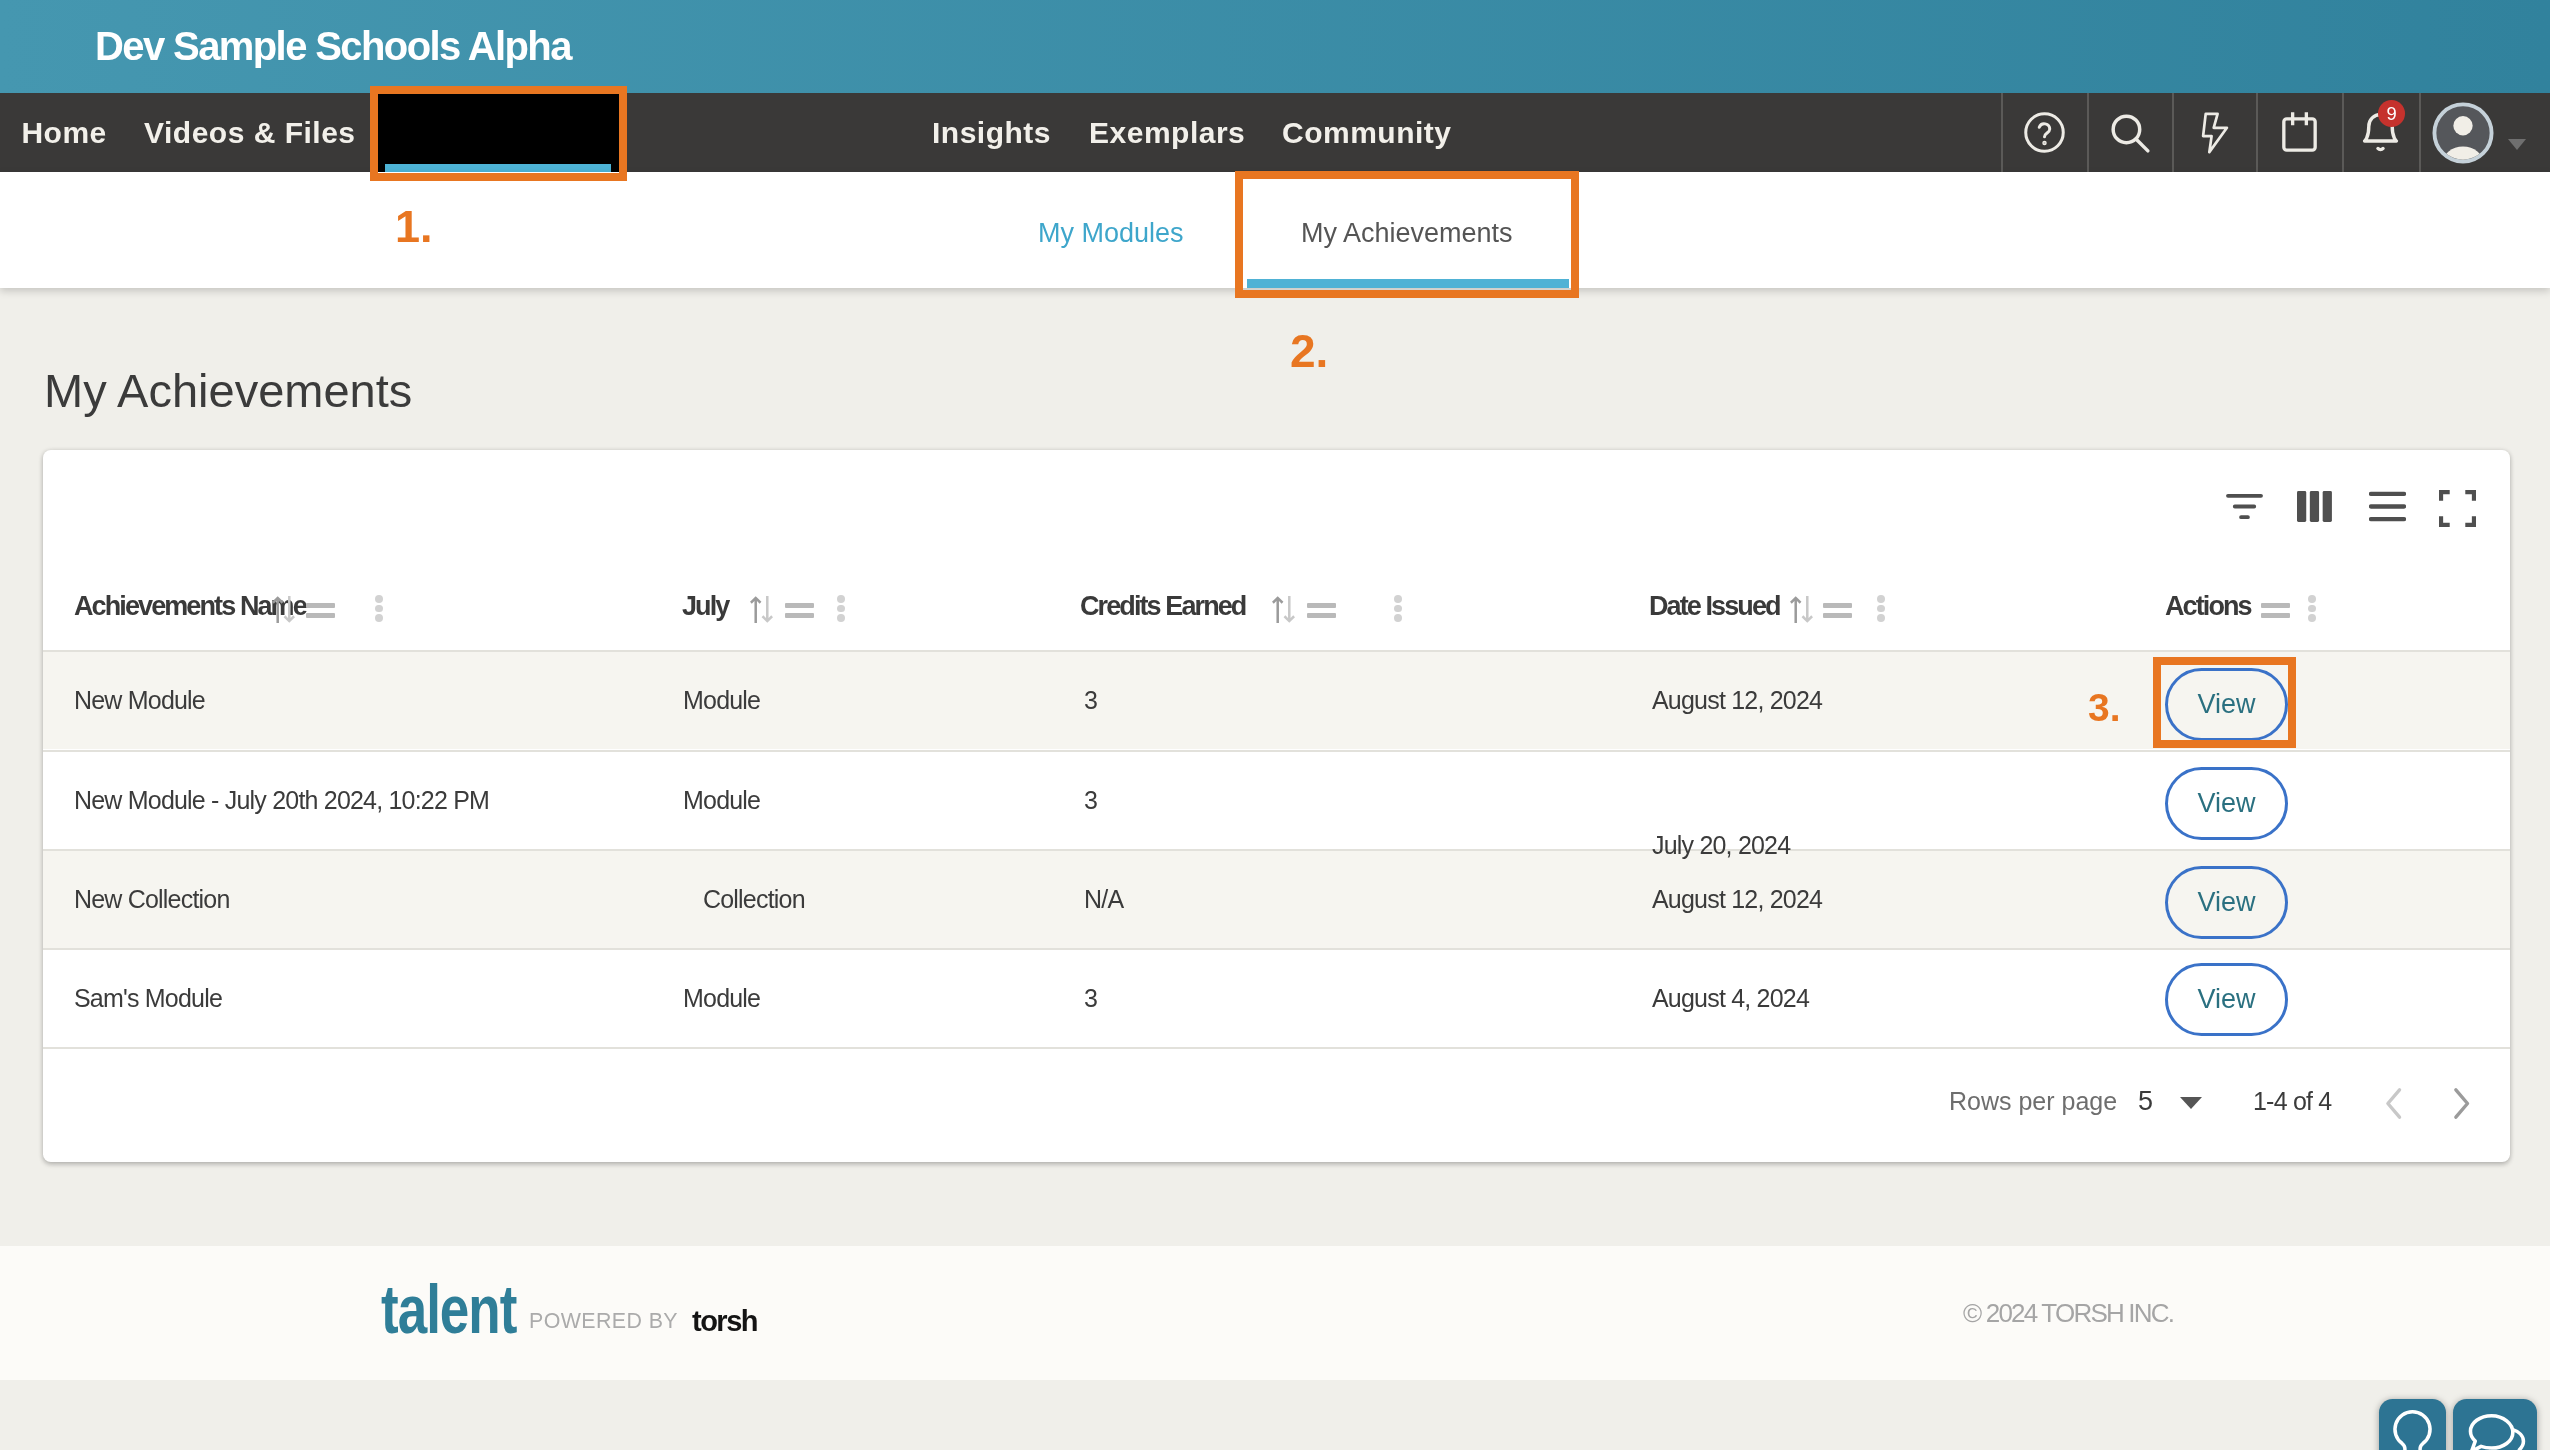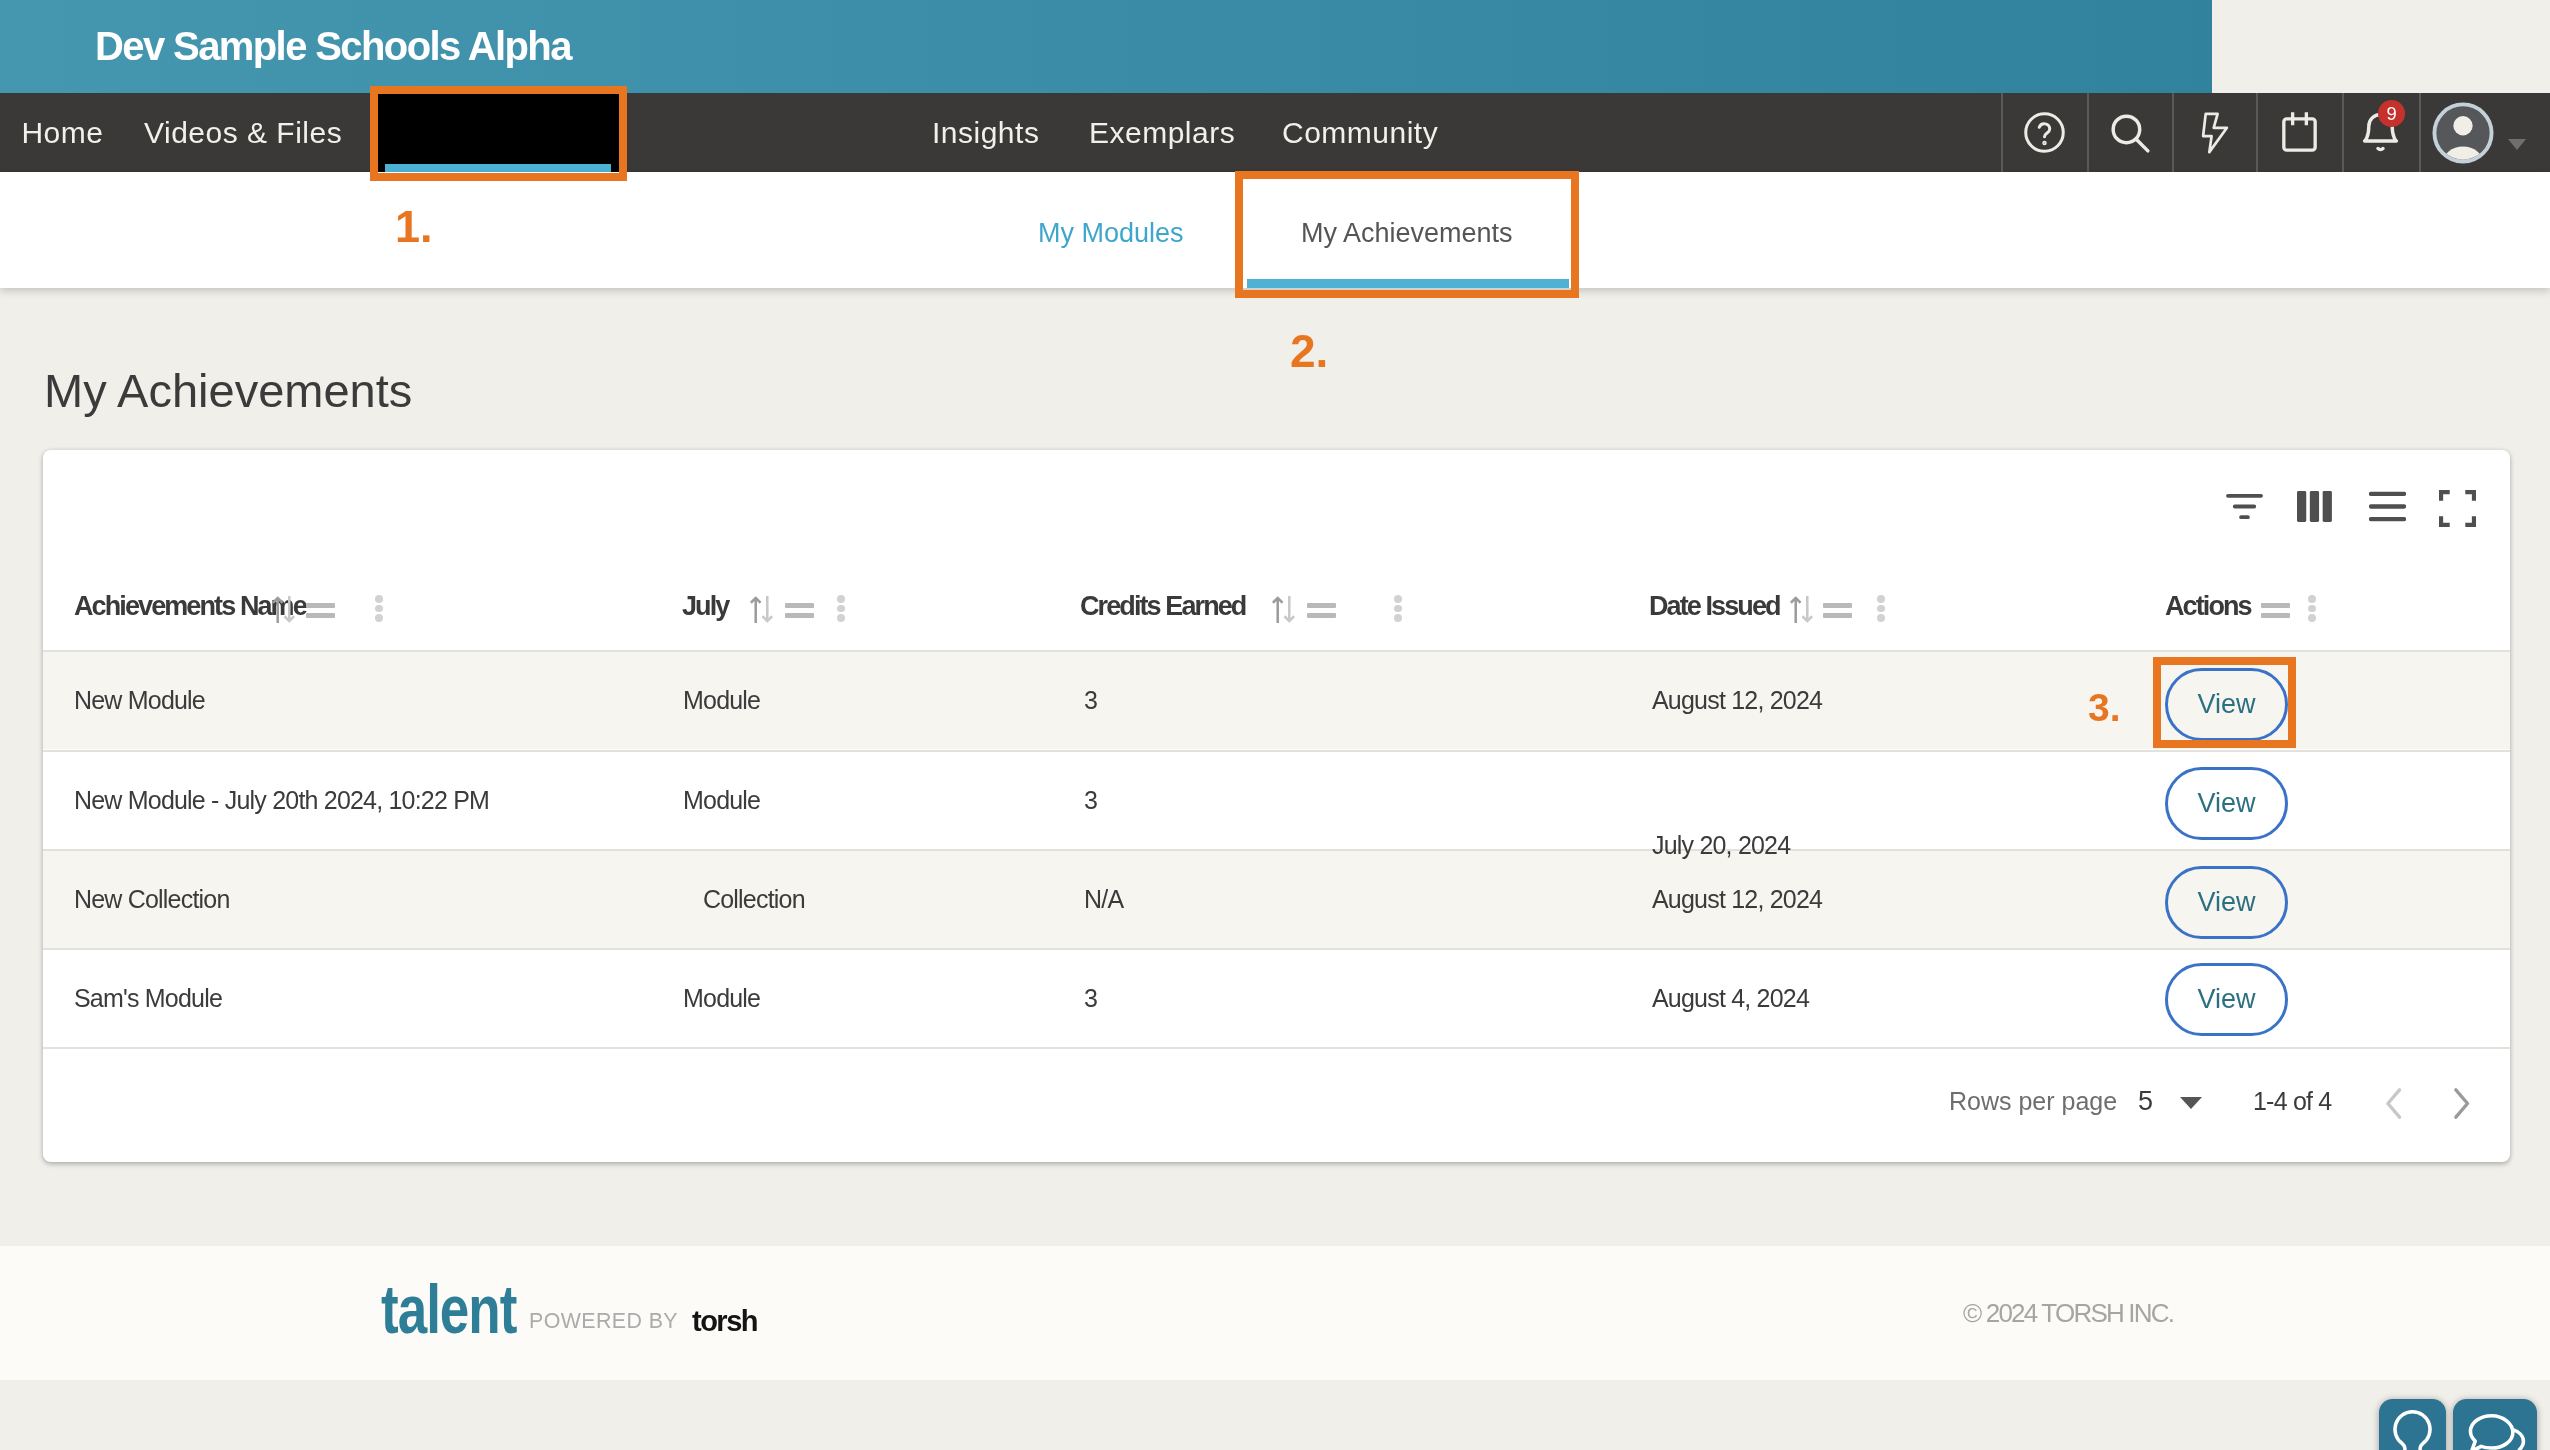--- a/index.html
+++ b/index.html
@@ -1,31 +1,31 @@
 <!DOCTYPE html>
 <html><head>
 <meta charset="utf-8">
 <style>
   * { margin:0; padding:0; box-sizing:border-box; }
   html,body { width:2550px; height:1450px; overflow:hidden; font-family:"Liberation Sans", sans-serif; background:#F0EFEA; }
   .abs { position:absolute; }
   
-  .topbar { position:absolute; left:0; top:0; width:2212px; height:93px;
+  .topbar { position:absolute; left:0; top:0; width:2550px; height:93px;
     background:linear-gradient(90deg,#4597b0,#31829d); }
   .title { position:absolute; left:95px; top:0; height:93px; line-height:93px;
     color:#fff; font-size:40px; font-weight:600; letter-spacing:-1.6px; }
   .upload { position:absolute; left:2250px; top:7.8px; width:279px; height:82px;
     background:#5b9cb1; border:1.9px solid rgba(255,255,255,0.65); border-radius:9.7px;
     display:flex; align-items:center; }
   .upload svg { margin-left:35px; }
   .upload span { color:#fff; font-size:42px; font-weight:300; margin-left:13.6px; letter-spacing:1.2px; }
   
   .nav { position:absolute; left:0; top:93px; width:2550px; height:79px; background:#3a3938; }
   .navitem { position:absolute; top:0; height:87px; line-height:79px; color:#f2f0ea;
-    font-size:30px; letter-spacing:0.5px; white-space:nowrap; }
+    font-size:30px; letter-spacing:0.5px; white-space:nowrap;font-weight:bold; }
   .lpbox { position:absolute; left:377px; top:0; width:242px; height:79px; background:#000; }
   .lpbox .underline { position:absolute; left:7.8px; right:7.8px; bottom:0; height:7.8px; background:#4db3d6; }
   .lpbox .navitem { left:19.5px; }
   .navsep { position:absolute; top:0; width:1.9px; height:79px; background:#5b5a58; }
   .navicon { position:absolute; top:0; height:79px; display:flex; align-items:center; justify-content:center; }
   
   .tabbar { position:absolute; left:0; top:172px; width:2550px; height:116px; background:#fff;
     box-shadow:0 2.9px 7.8px rgba(0,0,0,0.18); }
   .tab1 { position:absolute; left:1038px; top:7.8px; height:107px; line-height:107px; font-size:27px; color:#3ea6cb; }
   .tab2 { position:absolute; left:1301px; top:7.8px; height:107px; line-height:107px; font-size:27px; color:#555; }

